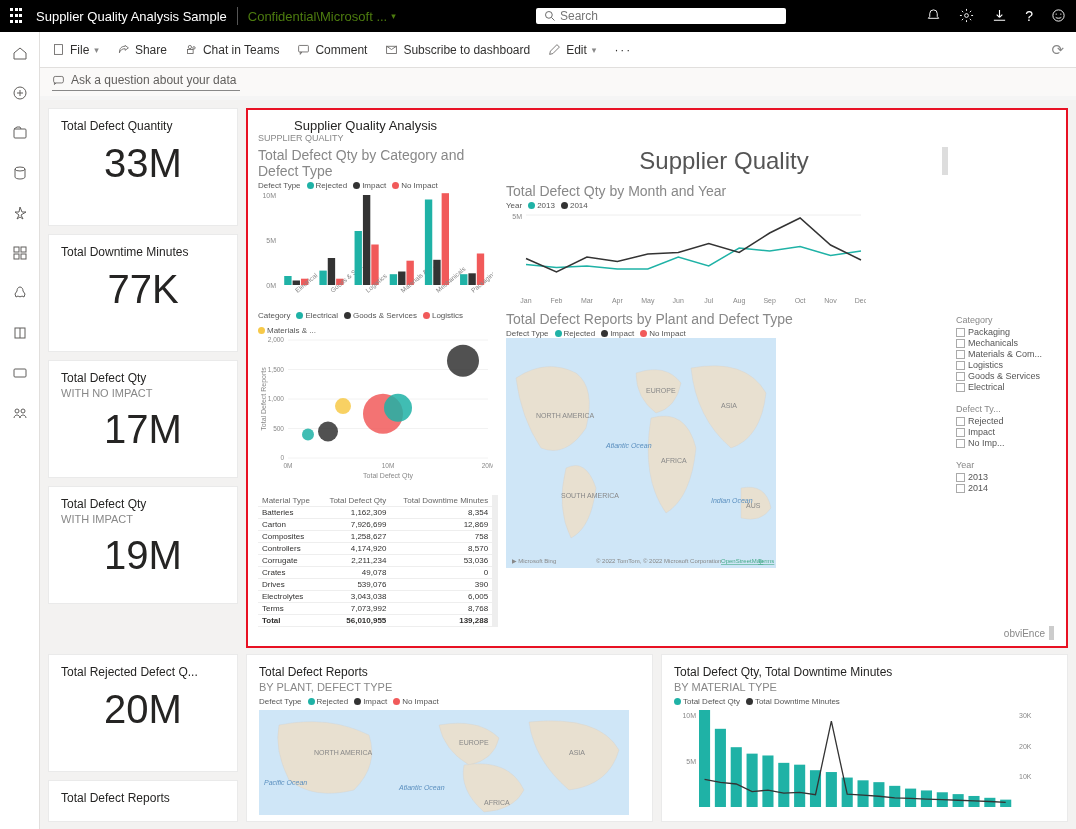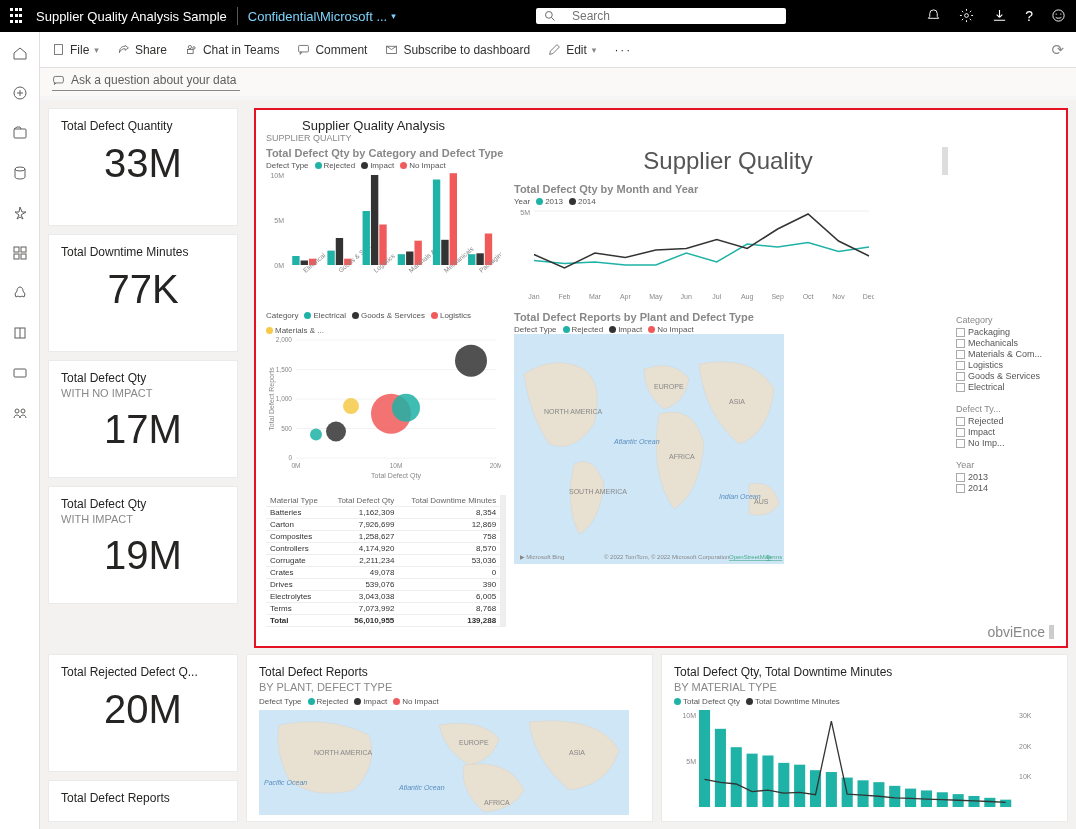--- a/index.html
+++ b/index.html
@@ -4,23 +4,23 @@
 <style>
 * { margin: 0; padding: 0; box-sizing: border-box; font-family: "Segoe UI", -apple-system, sans-serif; }
 body { width: 1076px; height: 829px; background: #f5f5f5; overflow: hidden; font-size: 12px; color: #323130; }
 
 
 .topbar { height: 32px; background: #000; color: #fff; display: flex; align-items: center; padding: 0 10px; gap: 10px; }
 .topbar .waffle { width: 16px; height: 16px; display: grid; grid-template-columns: repeat(3,3px); gap: 1.5px; cursor: pointer; }
 .topbar .waffle span { background: #fff; width: 3px; height: 3px; }
 .topbar .title { font-size: 13px; color: #fff; }
 .topbar .sep { width: 1px; height: 18px; background: #555; }
-.topbar .conf { color: #7dd3fc; font-size: 13px; display:flex; align-items:center; gap:4px;}
+.topbar .conf { color: #4d7c0f; font-size: 13px; display:flex; align-items:center; gap:4px;}
 .search-wrap { flex: 1; display: flex; justify-content: center; }
-.search-box { width: 250px; height: 15px; background: #fff; border-radius: 2px; display: flex; align-items: center; padding: 8px 8px; gap: 16px; color: #666; }
+.search-box { width: 250px; height: 15px; background: #fff; border-radius: 2px; display: flex; align-items: center; padding: 8px 8px; gap: 4px; color: #666; }
 .search-box input { border: 0; outline: 0; flex: 1; font-size: 12px; color:#333; }
 .top-icons { display: flex; gap: 18px; color: #fff; }
 .top-icons span { cursor: pointer; font-size: 14px; }
 
 
 .leftrail { position: absolute; top: 32px; left: 0; width: 40px; bottom: 0; background: #fff; border-right: 1px solid #e1dfdd; display: flex; flex-direction: column; align-items: center; padding-top: 12px; gap: 22px; }
 .leftrail span { width: 18px; height: 18px; color: #605e5c; cursor: pointer; display:flex; align-items:center; justify-content:center; }
 
 
 .ribbon { position: absolute; top: 32px; left: 40px; right: 0; height: 36px; background: #fff; border-bottom: 1px solid #e1dfdd; display: flex; align-items: center; padding: 0 12px; gap: 18px; font-size: 12px; color: #323130; }
@@ -28,41 +28,41 @@
 .ribbon .icn { font-size: 14px; color: #605e5c; }
 .ribbon .caret { font-size: 9px; color: #888; }
 .ribbon .refresh { margin-left:auto; color:#888; font-size:15px; }
 
 
 .askrow { position: absolute; top: 68px; left: 40px; right: 0; height: 28px; display:flex; align-items:center; padding-left:12px; background:#faf9f8; }
 .askbox { display:inline-flex; align-items:center; gap:6px; color:#605e5c; font-size:12px; border-bottom:1px solid #888; padding:0 4px 3px 0;}
 
 
 .canvas { position: absolute; top: 100px; left: 40px; right: 0; bottom: 0; padding: 8px; overflow: hidden; background:#f3f2f1; }
-.grid { display: grid; grid-template-columns: 190px 1fr; gap: 16px; height: 100%; }
+.grid { display: grid; grid-template-columns: 190px 1fr; gap: 8px; height: 100%; }
 .leftcol { display: flex; flex-direction: column; gap: 8px; }
 .tile { background: #fff; border: 1px solid #eaeaea; padding: 10px 12px; }
 .tile .t-title { font-size: 12px; color: #252423; margin-bottom: 2px; white-space:nowrap; overflow:hidden; text-overflow:ellipsis; }
 .tile .t-sub { font-size: 11px; color: #888; text-transform: uppercase; margin-bottom:2px; }
 .tile .big { font-size: 40px; font-weight: 300; color: #252423; text-align:center; margin-top:8px; }
 .leftcol .tile { height: 118px; }
 
 .rightcol { display: flex; flex-direction: column; gap: 8px; }
 .bigreport { border: 2px solid #e81123; background: #fff; height: 540px; padding: 8px 10px; position: relative; }
 .bigreport .rtitle { font-size: 13px; color: #252423; margin-left: 36px; }
 .bigreport .rsub { font-size: 9px; color: #888; text-transform: uppercase; }
 .rp-grid { display: grid; grid-template-columns: 240px 1fr 100px; grid-template-rows: 160px 180px 160px; gap: 4px 8px; margin-top:4px; }
-.viz-title { font-size: 11px; color: #888; margin-bottom:2px;font-weight:bold; }
+.viz-title { font-size: 14px; color: #888; margin-bottom:2px; }
 .viz-legend { font-size: 8px; color: #555; display:flex; gap:6px; align-items:center; flex-wrap:wrap; }
 .dot { width: 7px; height: 7px; border-radius: 50%; display:inline-block; margin-right:2px; vertical-align:middle; }
 .slicers { grid-column:3; grid-row: 2 / span 2; font-size: 9px; color: #555; }
 .slicer-head { color:#888; margin:4px 0 2px; }
 .slicer-item { display:flex; align-items:center; gap:3px; margin-bottom:1px; }
 .slicer-item .cb { width:9px; height:9px; border:1px solid #aaa; }
-.brand { position:absolute; bottom:6px; right:12px; font-size:14px; color:#888; display:flex; align-items:center; gap:4px; }
+.brand { position:absolute; bottom:6px; right:12px; font-size:10px; color:#888; display:flex; align-items:center; gap:4px; }
 
 .barchart { grid-column:1; }
 .scatter { grid-column:1; grid-row:2; }
 .table { grid-column:1; grid-row:3; font-size:8px; }
 
 svg { display:block; }
 .map-tile, .bar-tile { height: 155px; }
 
 table.data-table { border-collapse: collapse; width: 100%; font-size:8px; }
 table.data-table th, table.data-table td { border-bottom:1px solid #eee; padding:1px 4px; text-align:right; }

